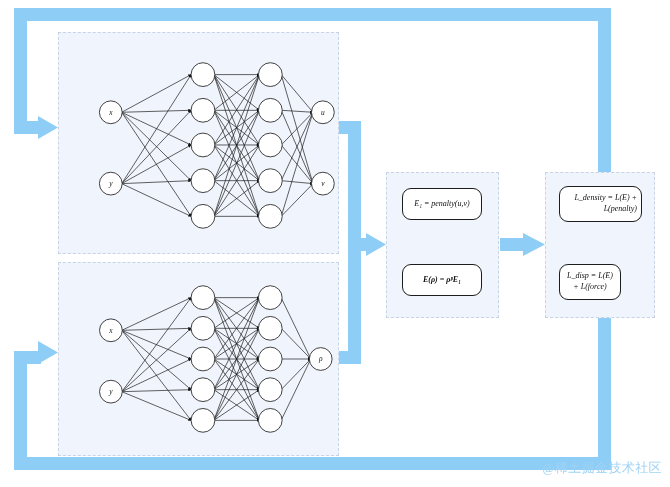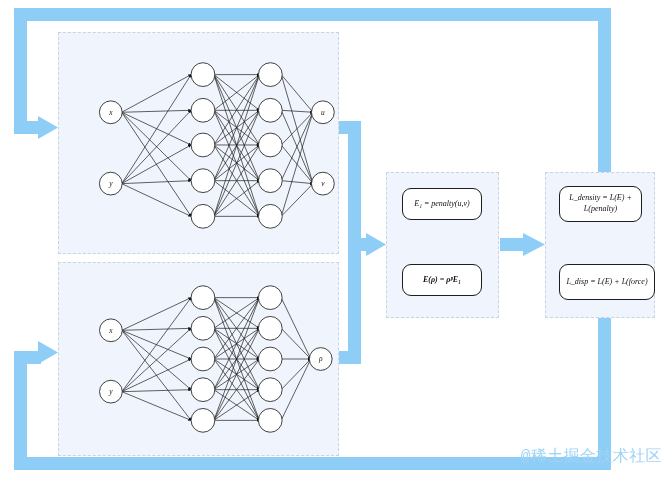--- a/index.html
+++ b/index.html
@@ -81,30 +81,30 @@
     text-align: center;
     font-family: "Liberation Serif", serif;
     font-style: italic;
     font-size: 8px;
     line-height: 1.35;
     color: #101010;
     padding: 2px 4px;
   }
   #eq-box-1   { left: 402px; top: 188px; width: 80px;  height: 32px; }
   #eq-box-2   { left: 402px; top: 264px; width: 80px;  height: 32px; font-weight: bold; }
-  #loss-box-1 { left: 559px; top: 186px; width: 83px;  height: 36px; }
-  #loss-box-2 { left: 559px; top: 264px; width: 96px;  height: 36px; }
+  #loss-box-1 { left: 559px; top: 186px; width: 83px;  height: 36px; text-align: right; }
+  #loss-box-2 { left: 559px; top: 264px; width: 62px;  height: 36px; }
 
   
   #watermark {
     position: absolute;
     right: 8px;
-    bottom: 20px;
-    font-family: Liberation Mono, monospace;
-    font-size: 16px;
+    bottom: 10px;
+    font-family: Liberation Serif, serif;
+    font-size: 13px;
     color: #9ed3f5;
     letter-spacing: 0.4px;
     white-space: nowrap;
   }
 </style>
 </head>
 <body>
 
 <div id="canvas">
 

